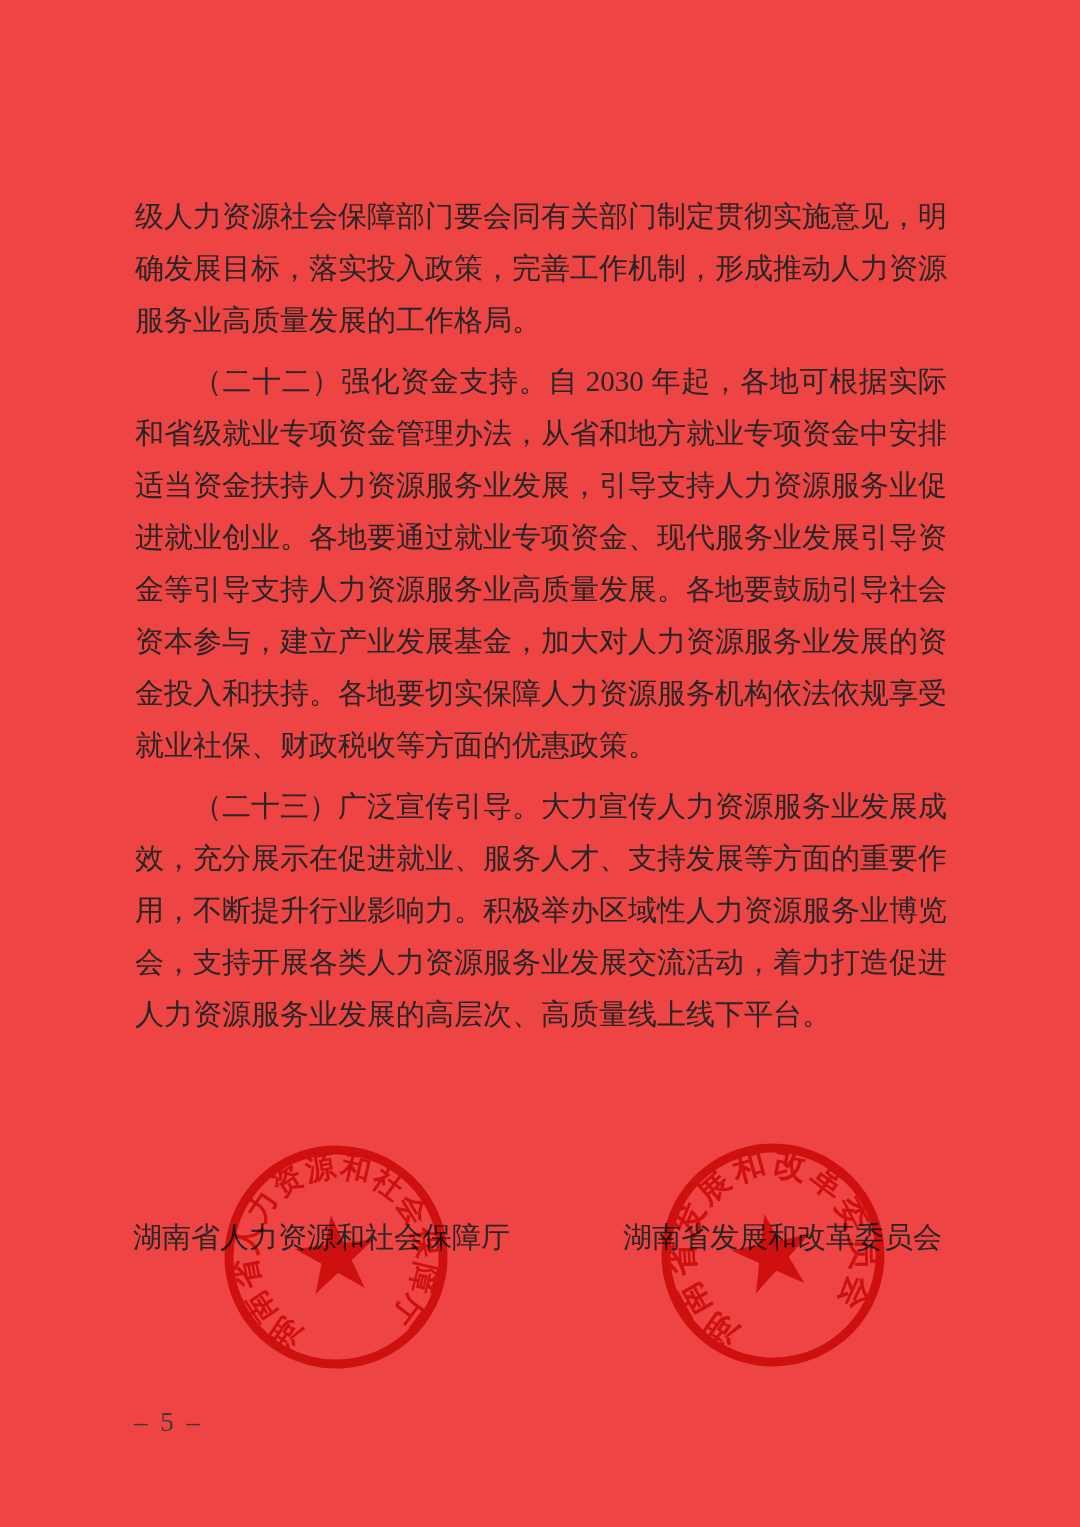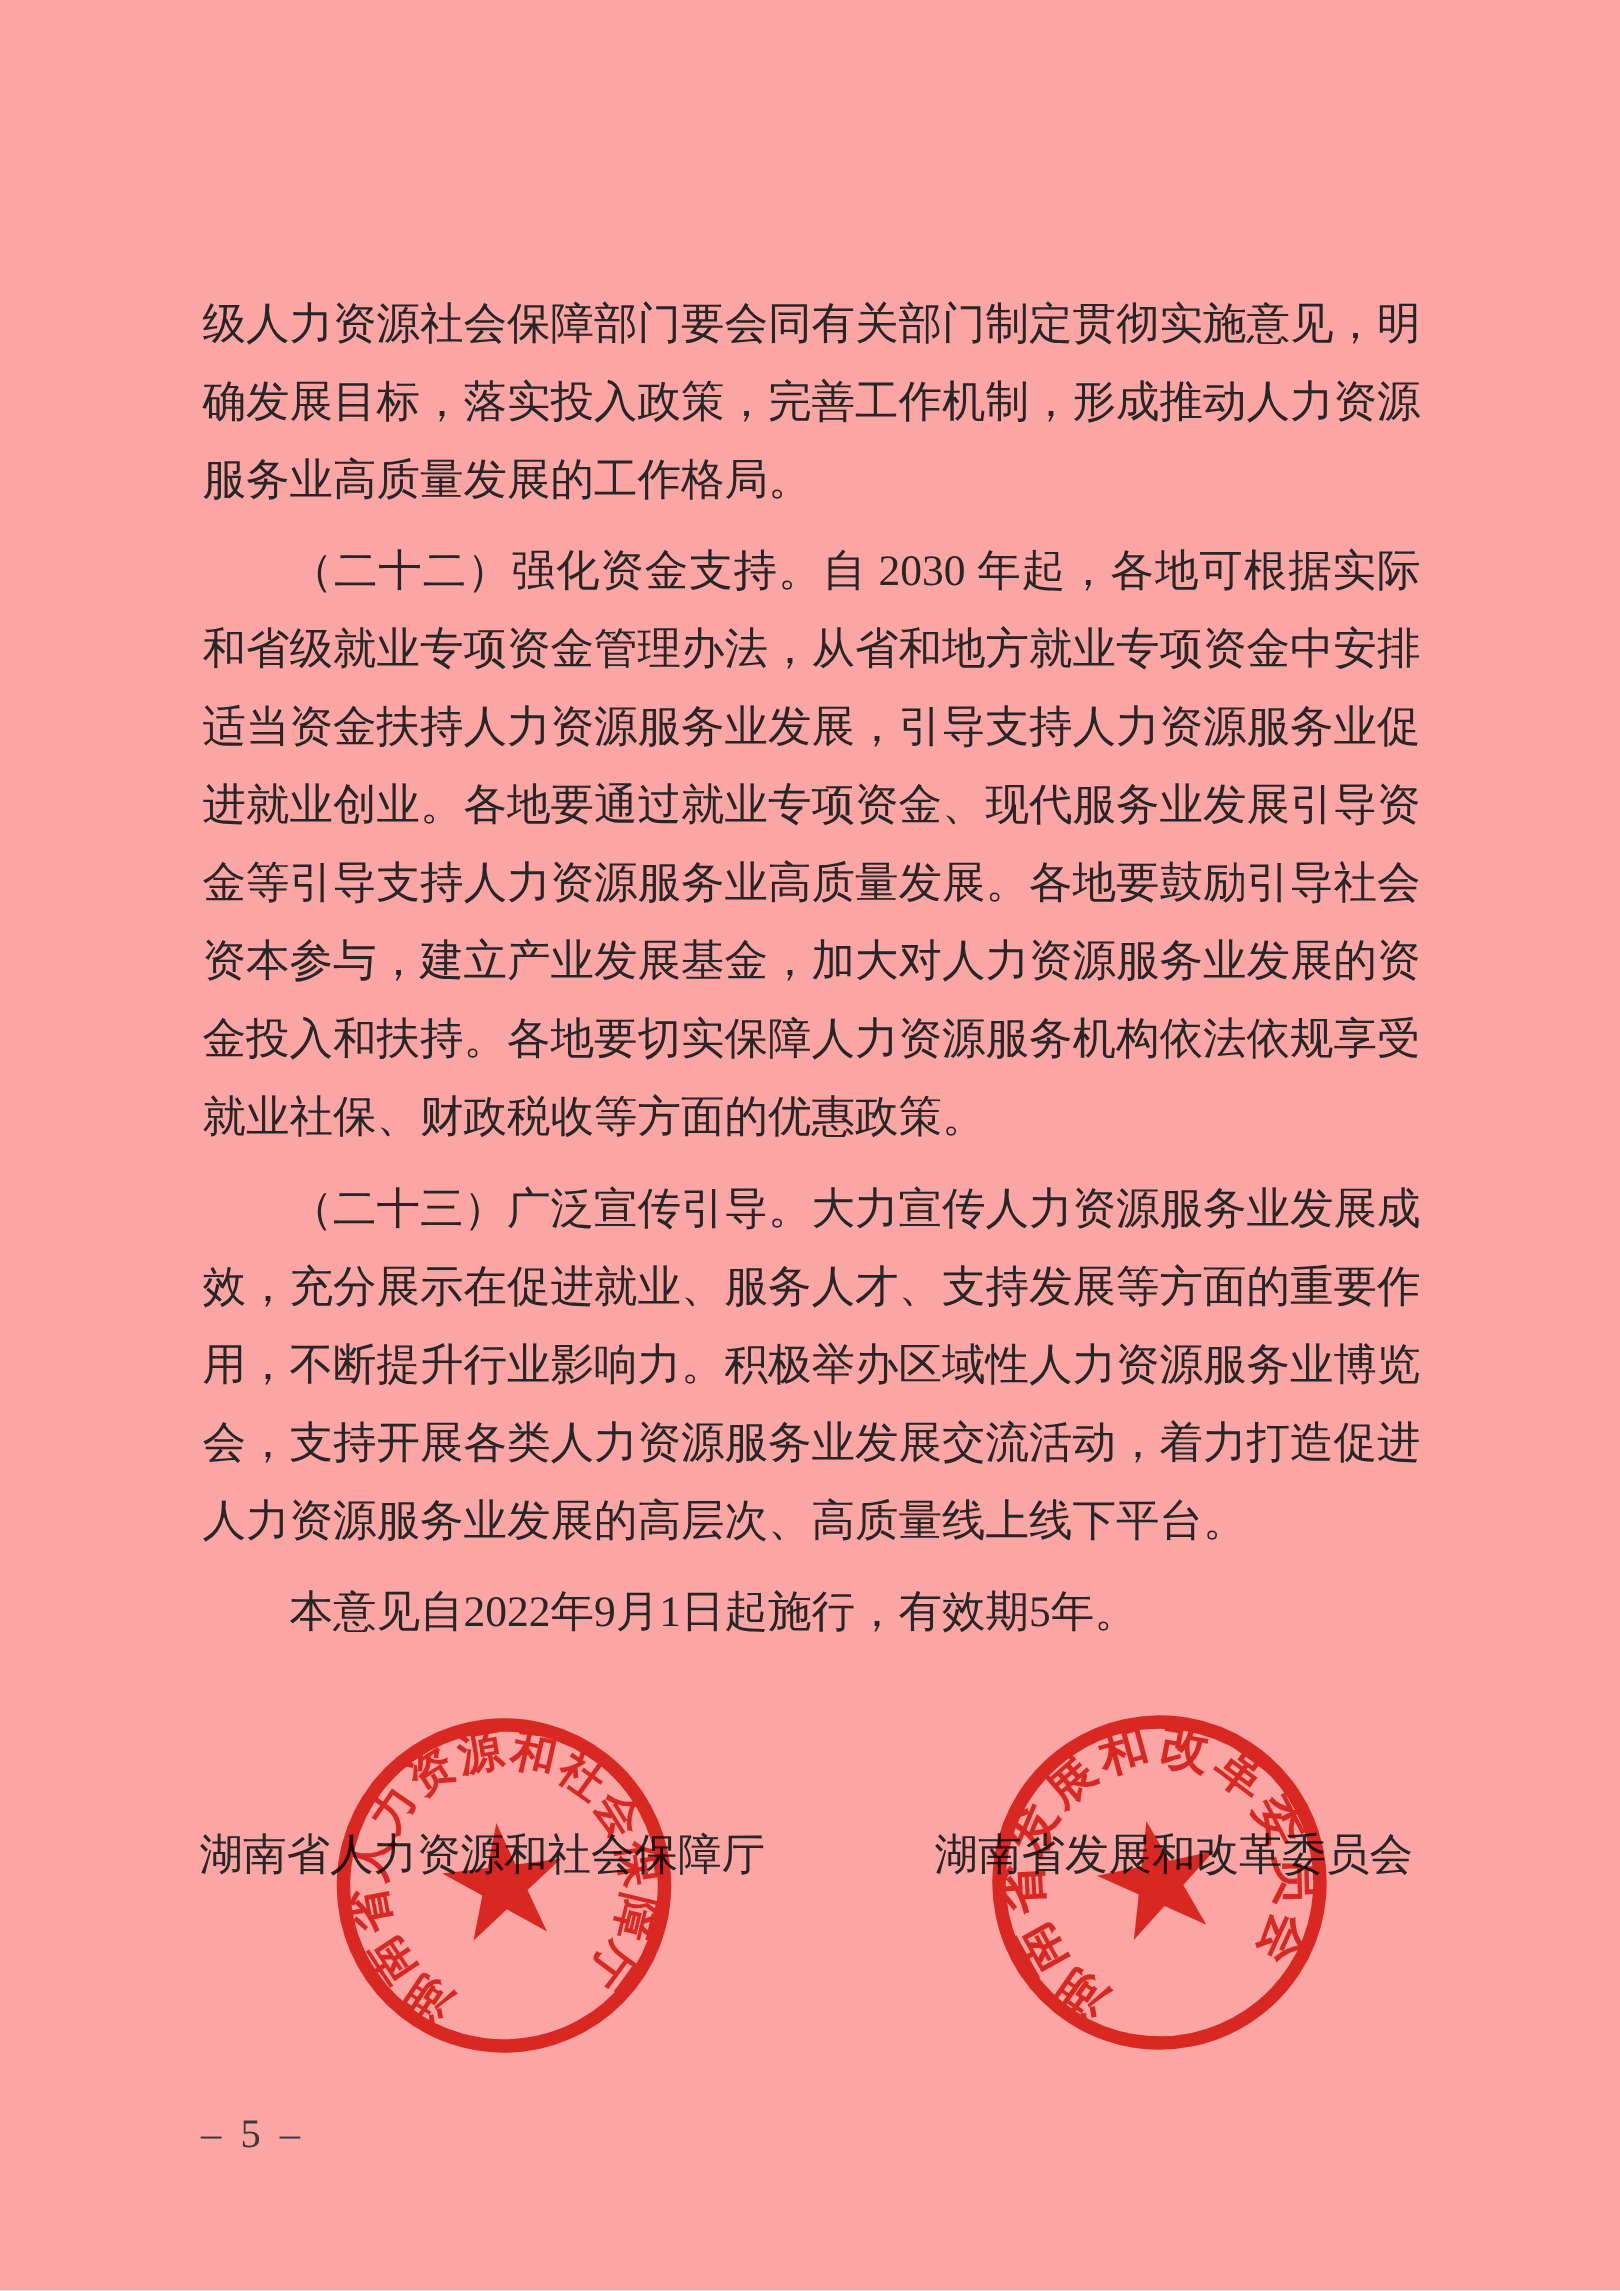--- a/index.html
+++ b/index.html
@@ -4,21 +4,21 @@
 <style>
   html, body {
     margin: 0;
     padding: 0;
     background: #ffffff;
   }
   .page {
     position: relative;
     width: 1080px;
     height: 1527px;
-    background: #fca5a5;
+    background: #ef4444;
     font-family: "Liberation Serif", "DejaVu Serif", serif;
     color: #262626;
     overflow: hidden;
   }
   .body-text {
     position: absolute;
     left: 135px;
     top: 190px;
     width: 812px;
   }
@@ -84,21 +84,20 @@
 </style>
 </head>
 <body>
 
 <div class="page">
 
   <div class="body-text">
     <p><span class="para-lead"></span><span>级人力资源社会保障部门要会同有关部门制定贯彻实施意见，明确发展目标，落实投入政策，完善工作机制，形成推动人力资源服务业高质量发展的工作格局。</span></p>
     <p class="indent"><span class="para-lead">（二十二）强化资金支持。</span><span>自 2030 年起，各地可根据实际和省级就业专项资金管理办法，从省和地方就业专项资金中安排适当资金扶持人力资源服务业发展，引导支持人力资源服务业促进就业创业。各地要通过就业专项资金、现代服务业发展引导资金等引导支持人力资源服务业高质量发展。各地要鼓励引导社会资本参与，建立产业发展基金，加大对人力资源服务业发展的资金投入和扶持。各地要切实保障人力资源服务机构依法依规享受就业社保、财政税收等方面的优惠政策。</span></p>
     <p class="indent"><span class="para-lead">（二十三）广泛宣传引导。</span><span>大力宣传人力资源服务业发展成效，充分展示在促进就业、服务人才、支持发展等方面的重要作用，不断提升行业影响力。积极举办区域性人力资源服务业博览会，支持开展各类人力资源服务业发展交流活动，着力打造促进人力资源服务业发展的高层次、高质量线上线下平台。</span></p>
-    <p class="indent"><span class="para-lead"></span><span>本意见自2022年9月1日起施行，有效期5年。</span></p>
   </div>
 
   <div class="sig-label sig-left">湖南省人力资源和社会保障厅</div>
   <div class="sig-label sig-right">湖南省发展和改革委员会</div>
 
   <svg class="seal seal-left" viewBox="-120 -120 240 240" aria-hidden="true">
     <circle class="ring" r="107"></circle>
     <polygon class="star" points="0,-42 9.4,-12.9 39.9,-13 15.2,4.9 24.7,34 0,16 -24.7,34 -15.2,4.9 -39.9,-13 -9.4,-12.9"></polygon>
     <path id="sealArcLeft" class="arc-path" d="M -40 69.3 A 80 80 0 1 1 40 69.3"></path>
     <text font-size="30">

